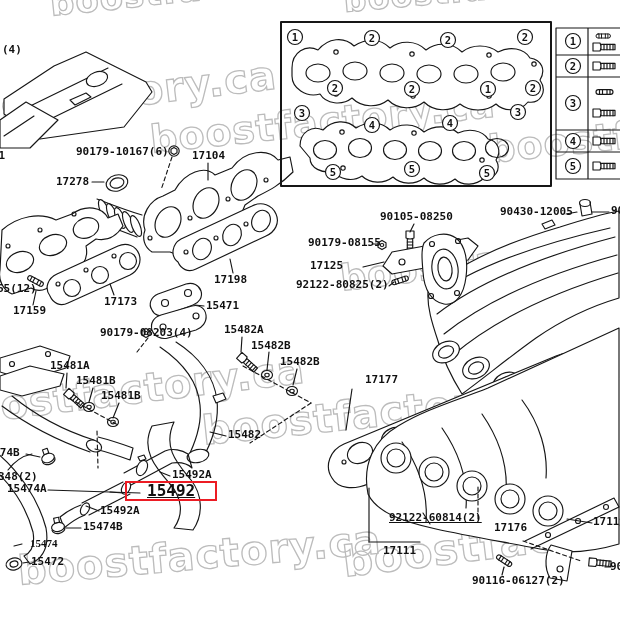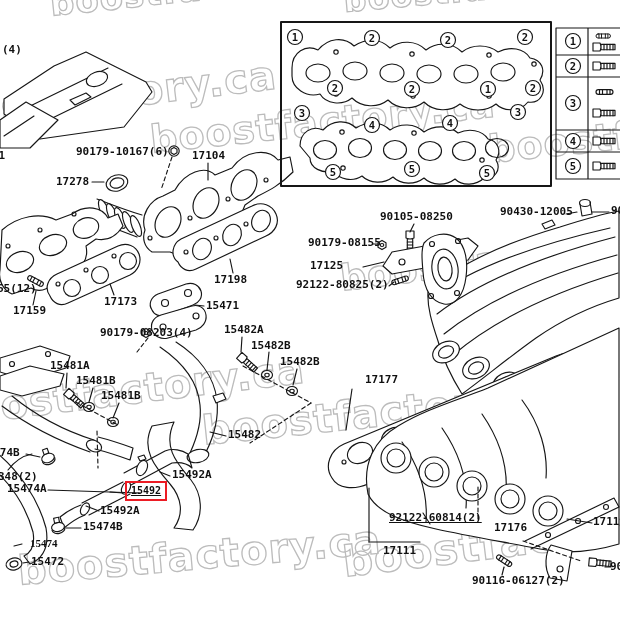--- a/index.html
+++ b/index.html
@@ -9,21 +9,21 @@
       color:#e8e8e8;-webkit-text-fill-color:transparent;-webkit-text-stroke:1.3px #bcbcbc;
       transform-origin:left top;white-space:pre;}
   #art{position:absolute;left:0;top:0;}
   .ln{stroke:#161616;stroke-width:1.15;fill:none;stroke-linecap:round;stroke-linejoin:round;}
   .fw{fill:#ffffff;}
   .thk{stroke-width:2;}
   .dash{stroke-dasharray:4 3;}
   .cnum{font:bold 10.5px "DejaVu Sans Mono",monospace;fill:#111;}
   .plabel{position:absolute;font:bold 11px "DejaVu Sans Mono",monospace;color:#101010;
           white-space:pre;line-height:12px;}
-  .boxed{border:2.5px solid #ec1c24;padding:2px 4px;font-size:10px;line-height:12px;background:transparent;text-decoration:underline;}
+  .boxed{border:2.5px solid #ec1c24;padding:2px 20px;font-size:16px;line-height:12px;background:transparent;text-decoration:underline;}
 </style>
 </head>
 <body>
 
 <div id="stage">
   <div id="wm-layer">
       <span class="wm" style="left: 48px; top: -16px; font-size: 34px; transform: rotate(-6deg);">boostfactory.ca</span>
       <span class="wm" style="left: 342px; top: -18px; font-size: 32px; transform: rotate(-5deg);">boostfactory.ca</span>
       <span class="wm" style="left: -88px; top: 96px; font-size: 40px; transform: rotate(-7deg);">boostfactory.ca</span>
       <span class="wm" style="left: 148px; top: 118px; font-size: 38px; transform: rotate(-6deg);">boostfactory.ca</span>

